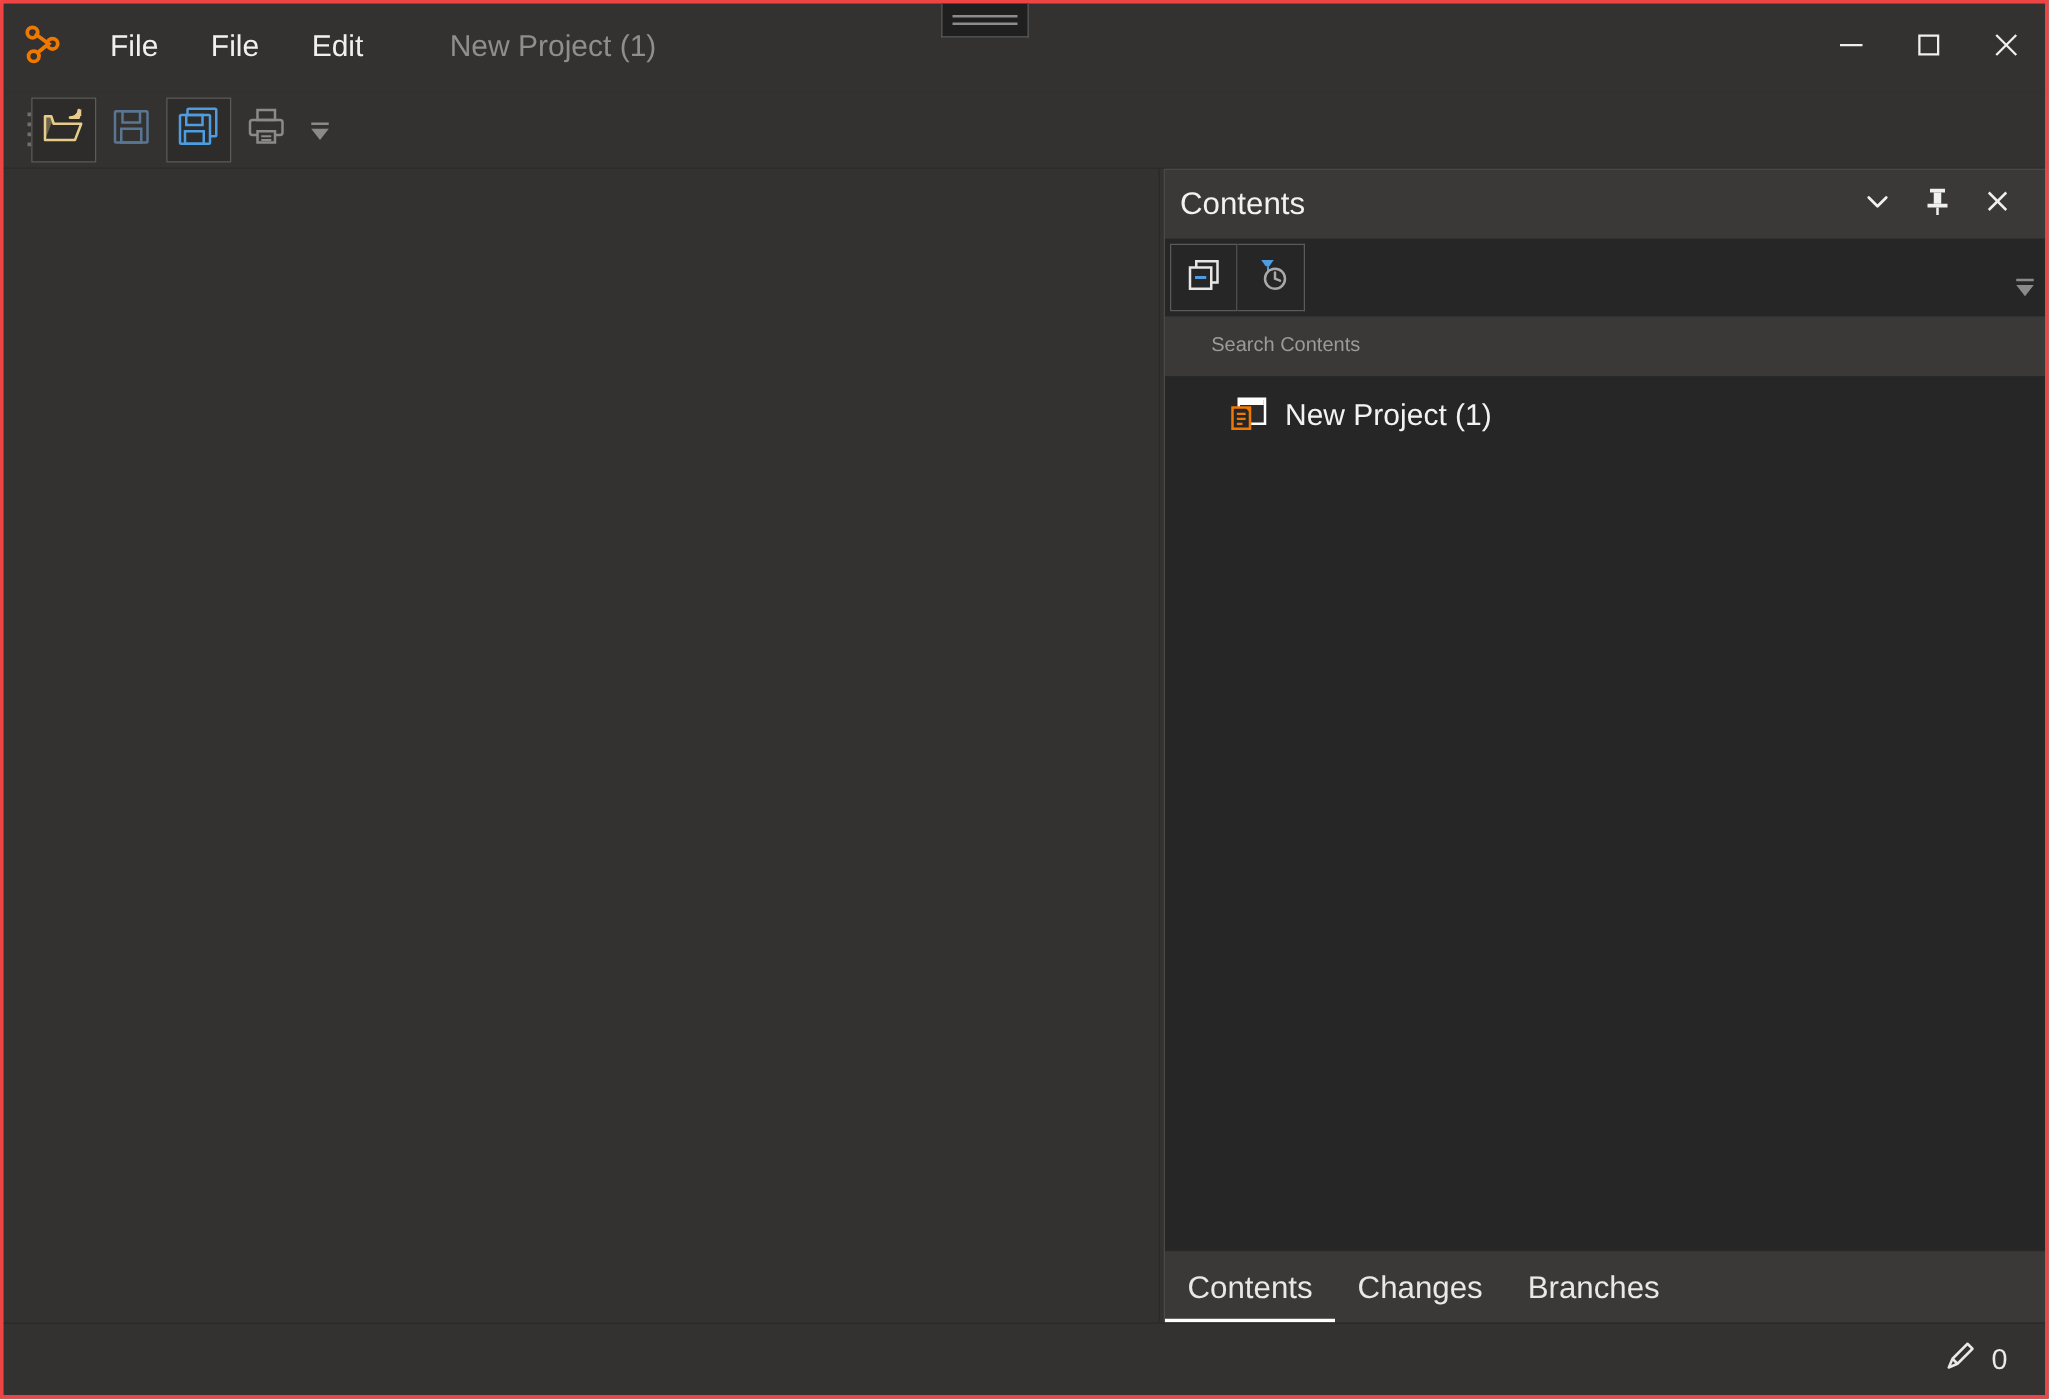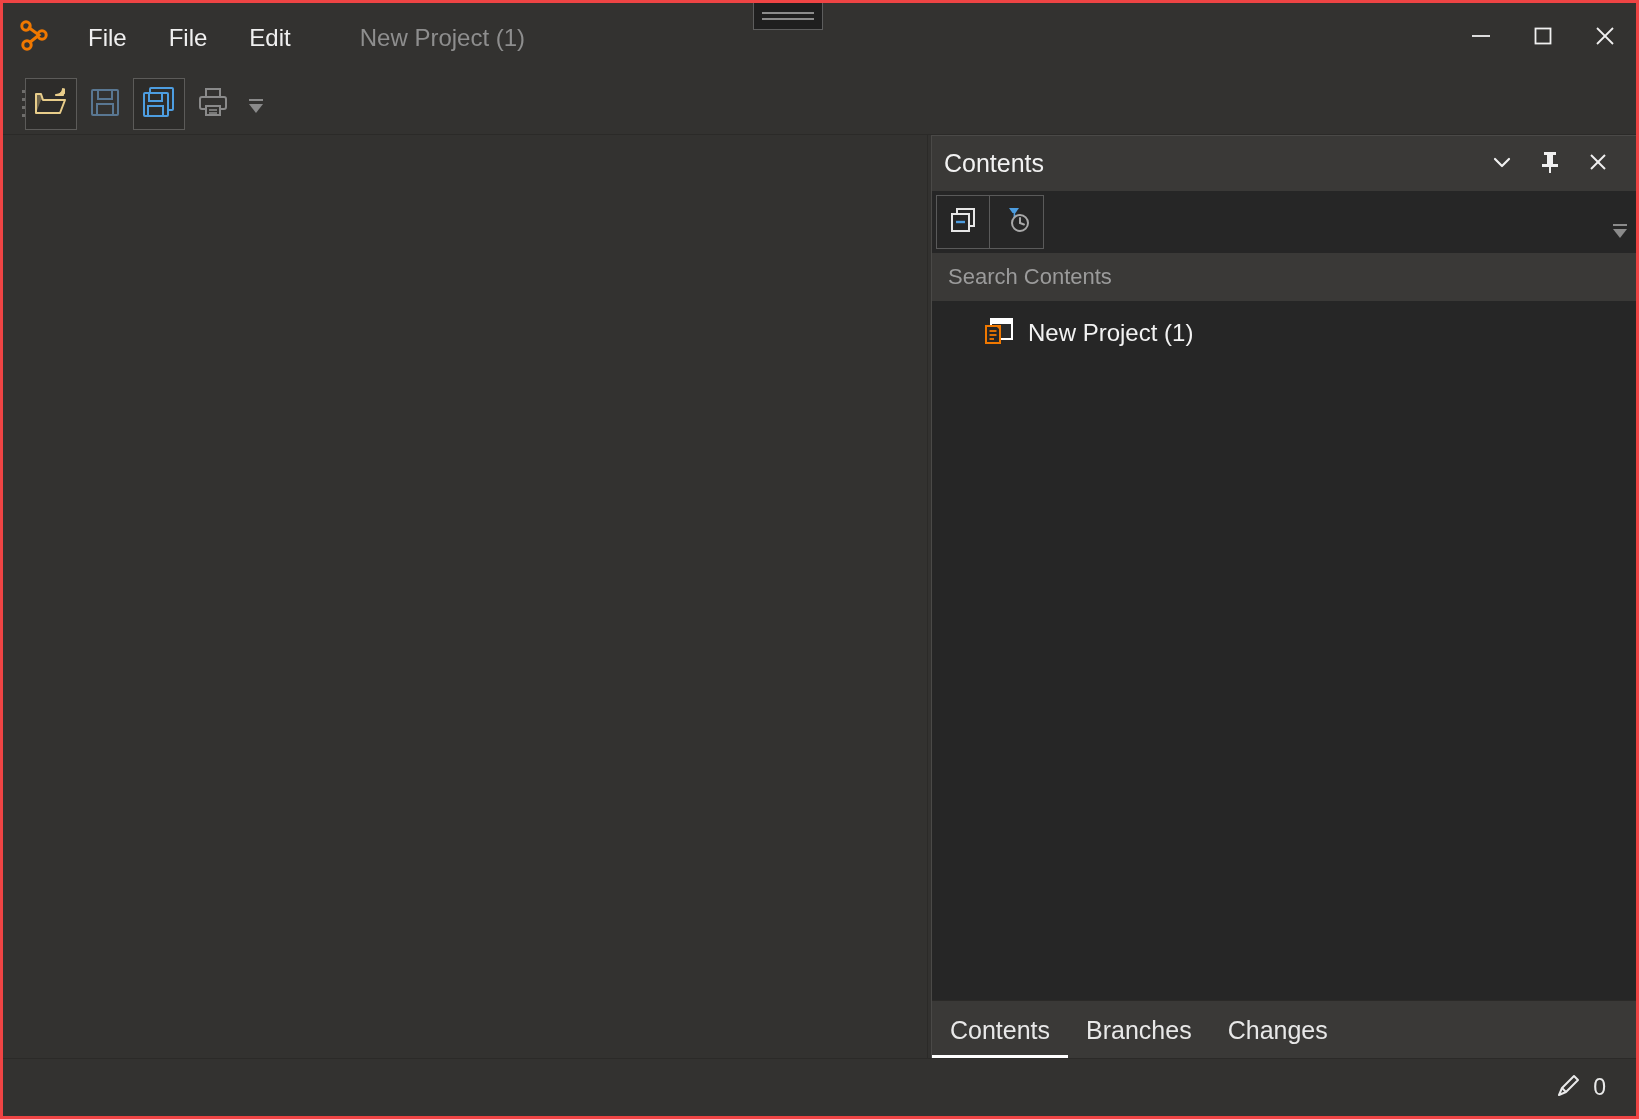--- a/index.html
+++ b/index.html
@@ -117,22 +117,23 @@
     display: flex; flex-direction: column; align-items: center; gap: 2px;
   }
 
   .search-box {
     height: 48px; flex: 0 0 48px;
     background: #3a3937;
     display: flex; align-items: center; padding-left: 16px;
   }
   .search-box input {
     background: transparent; border: none; outline: none;
-    color: #d0d0d0; font-size: 22px; width: 100%;
+    color: #d0d0d0; font-size: 16px; width: 100%;
     font-family: "Liberation Sans", sans-serif;
+    margin-left: 21px;
   }
   .search-box input::placeholder { color: #9b9b9b; }
 
   .tree {
     flex: 1 1 auto; background: #262626; min-height: 0;
     padding-top: 10px; overflow: auto;
   }
   .tree-item {
     display: flex; align-items: center; gap: 14px;
     padding: 6px 0 6px 52px; height: 44px;
@@ -370,22 +371,22 @@
                 <line x1="5.5" y1="18" x2="12.5" y2="18" stroke="#f07800" stroke-width="1.8"></line>
                 <line x1="5.5" y1="22" x2="10" y2="22" stroke="#f07800" stroke-width="1.8"></line>
               </svg>
             </span>
             <span class="tree-label">New Project (1)</span>
           </div>
         </div>
 
         <div class="dock-tabs">
           <div class="dock-tab active">Contents</div>
+          <div class="dock-tab">Changes</div>
           <div class="dock-tab">Branches</div>
-          <div class="dock-tab">Changes</div>
         </div>
 
       </div>
     </div>
   </div>
 
   <div class="statusbar">
 
     <div class="status-group">
       <span>

